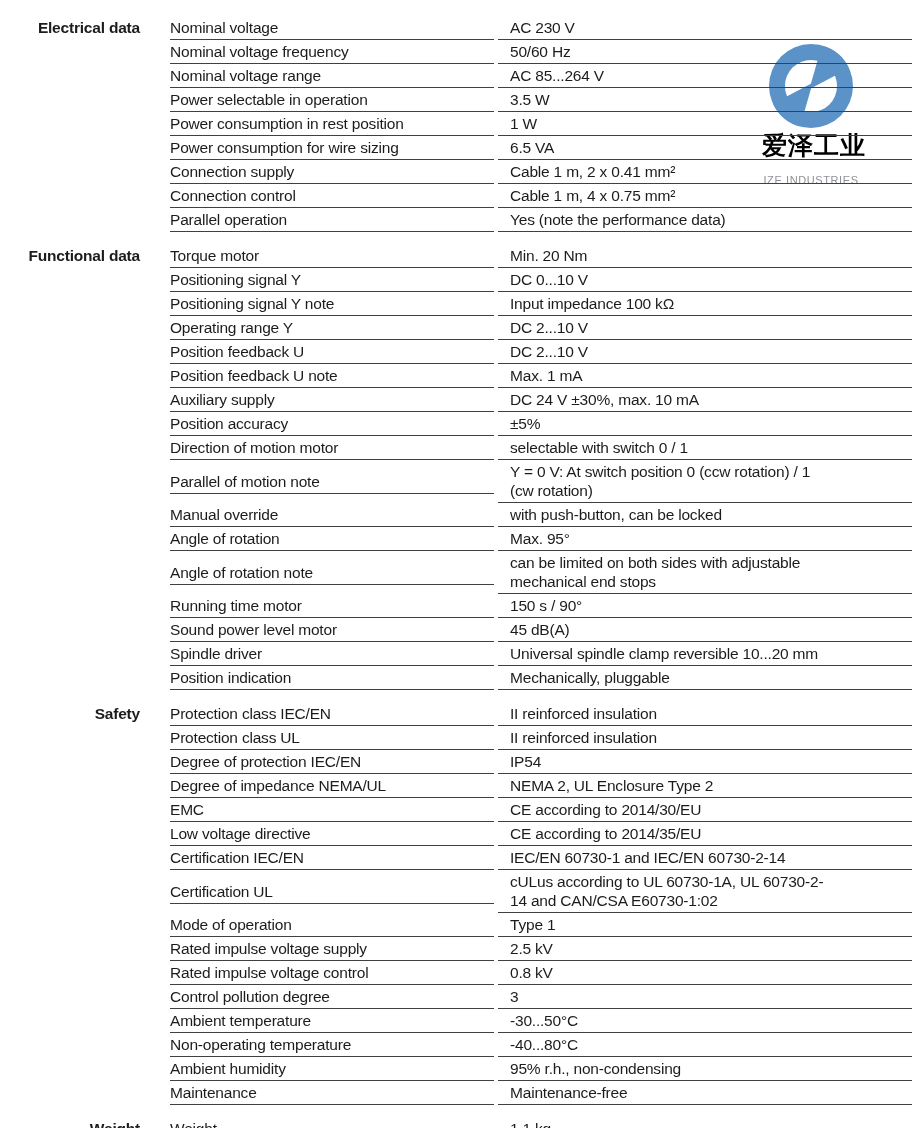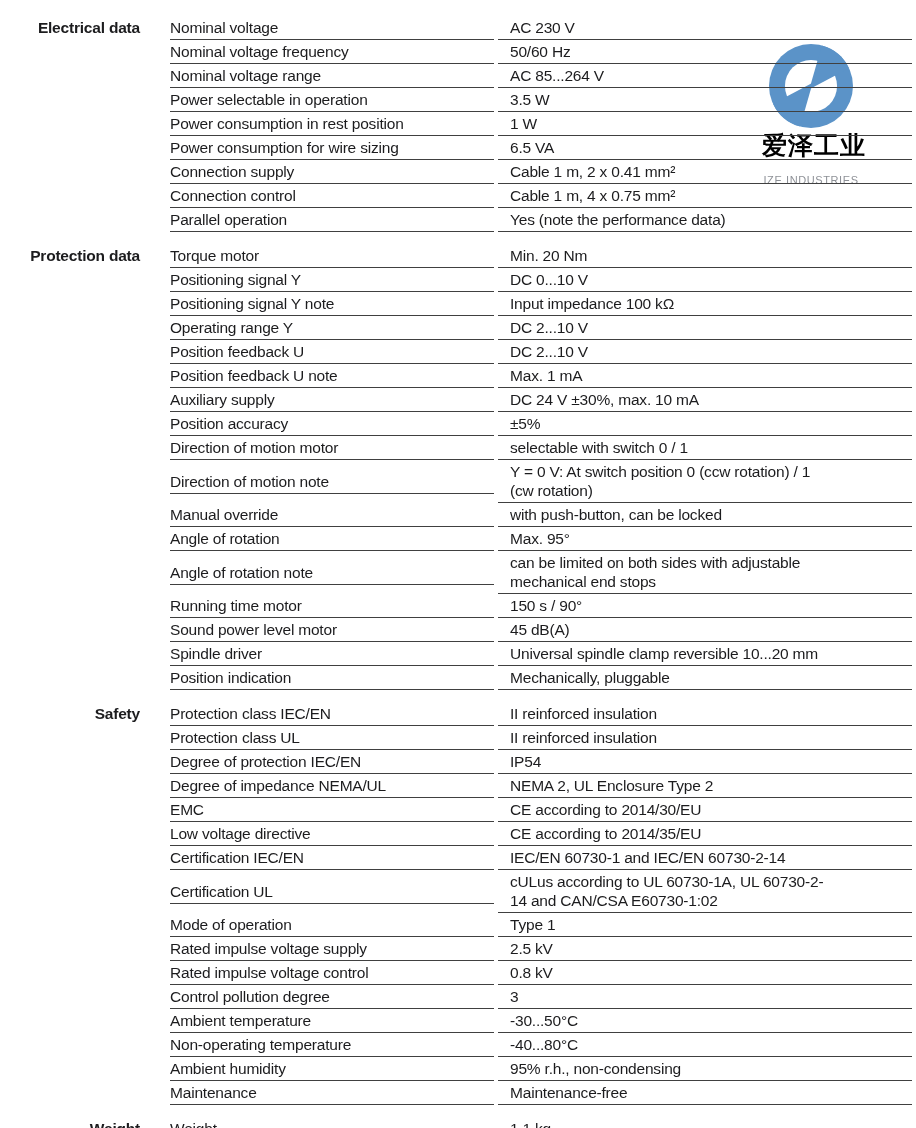--- a/index.html
+++ b/index.html
@@ -95,21 +95,21 @@
             <div class="prop">Connection control</div>
             <div class="val">Cable 1 m, 4 x 0.75 mm²</div>
           </div>
           <div class="row">
             <div class="prop">Parallel operation</div>
             <div class="val">Yes (note the performance data)</div>
           </div>
         </div>
       </div>
       <div class="section">
-        <div class="cat">Protection data</div>
+        <div class="cat">Functional data</div>
         <div class="rows">
           <div class="row">
             <div class="prop">Torque motor</div>
             <div class="val">Min. 20 Nm</div>
           </div>
           <div class="row">
             <div class="prop">Positioning signal Y</div>
             <div class="val">DC 0...10 V</div>
           </div>
           <div class="row">
@@ -134,21 +134,21 @@
           </div>
           <div class="row">
             <div class="prop">Position accuracy</div>
             <div class="val">±5%</div>
           </div>
           <div class="row">
             <div class="prop">Direction of motion motor</div>
             <div class="val">selectable with switch 0 / 1</div>
           </div>
           <div class="row">
-            <div class="prop">Direction of motion note</div>
+            <div class="prop">Parallel of motion note</div>
             <div class="val">Y = 0 V: At switch position 0 (ccw rotation) / 1
 (cw rotation)</div>
           </div>
           <div class="row">
             <div class="prop">Manual override</div>
             <div class="val">with push-button, can be locked</div>
           </div>
           <div class="row">
             <div class="prop">Angle of rotation</div>
             <div class="val">Max. 95°</div>

